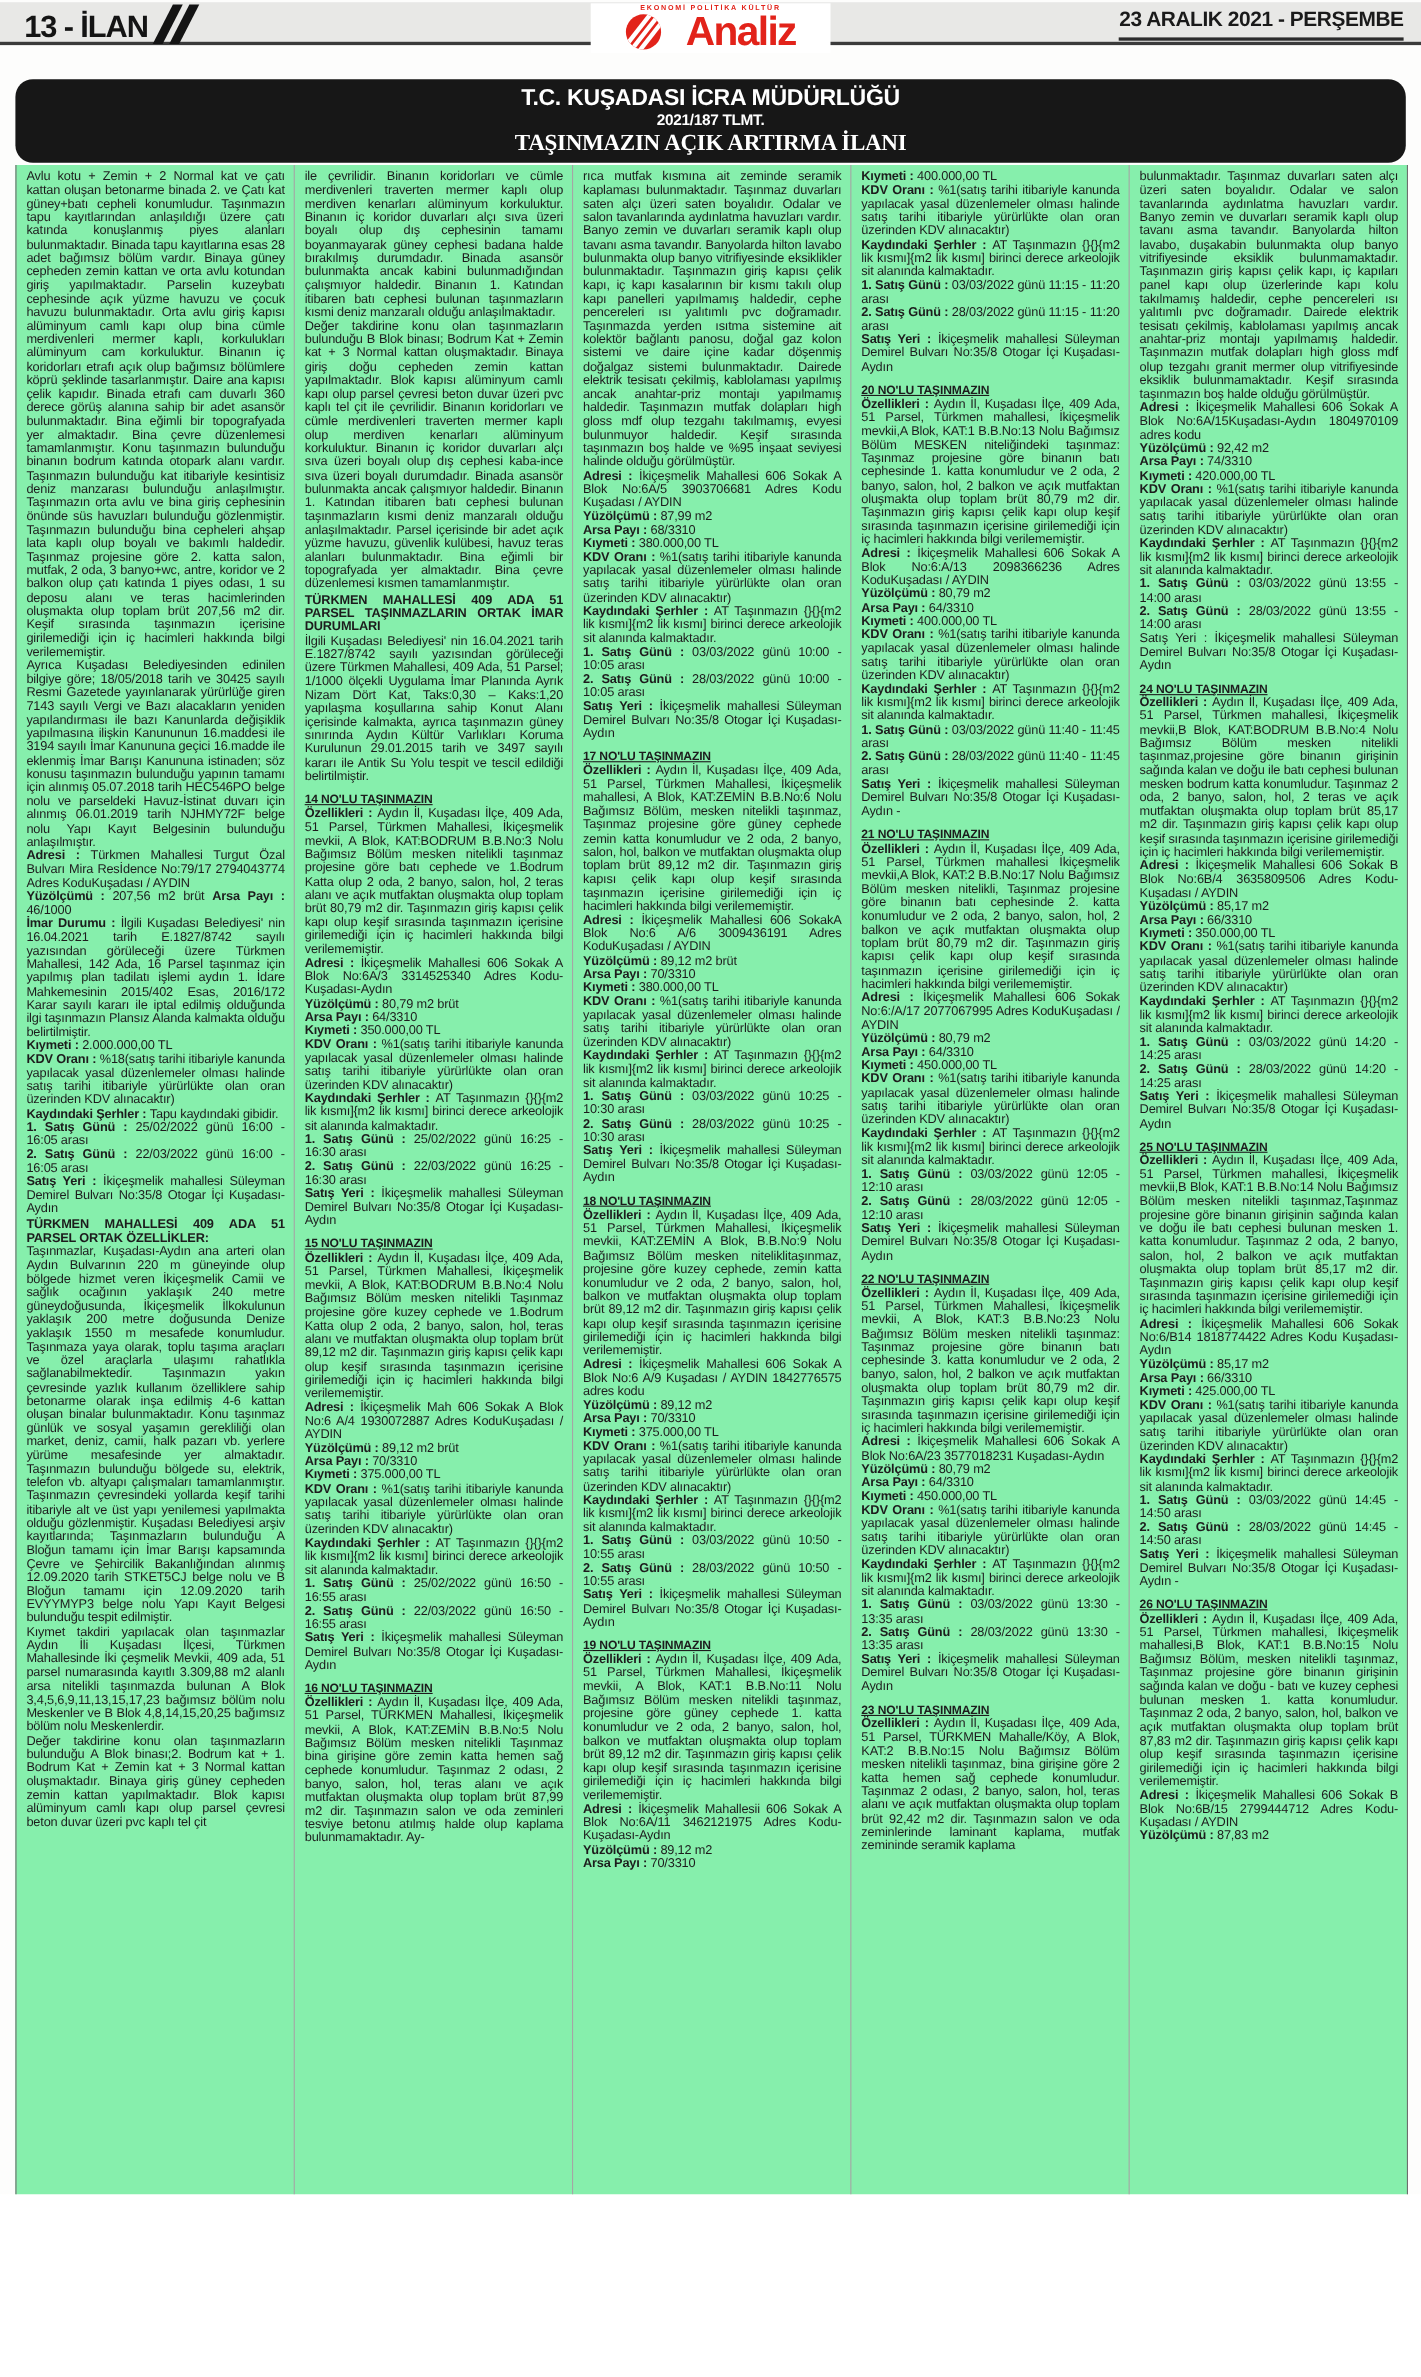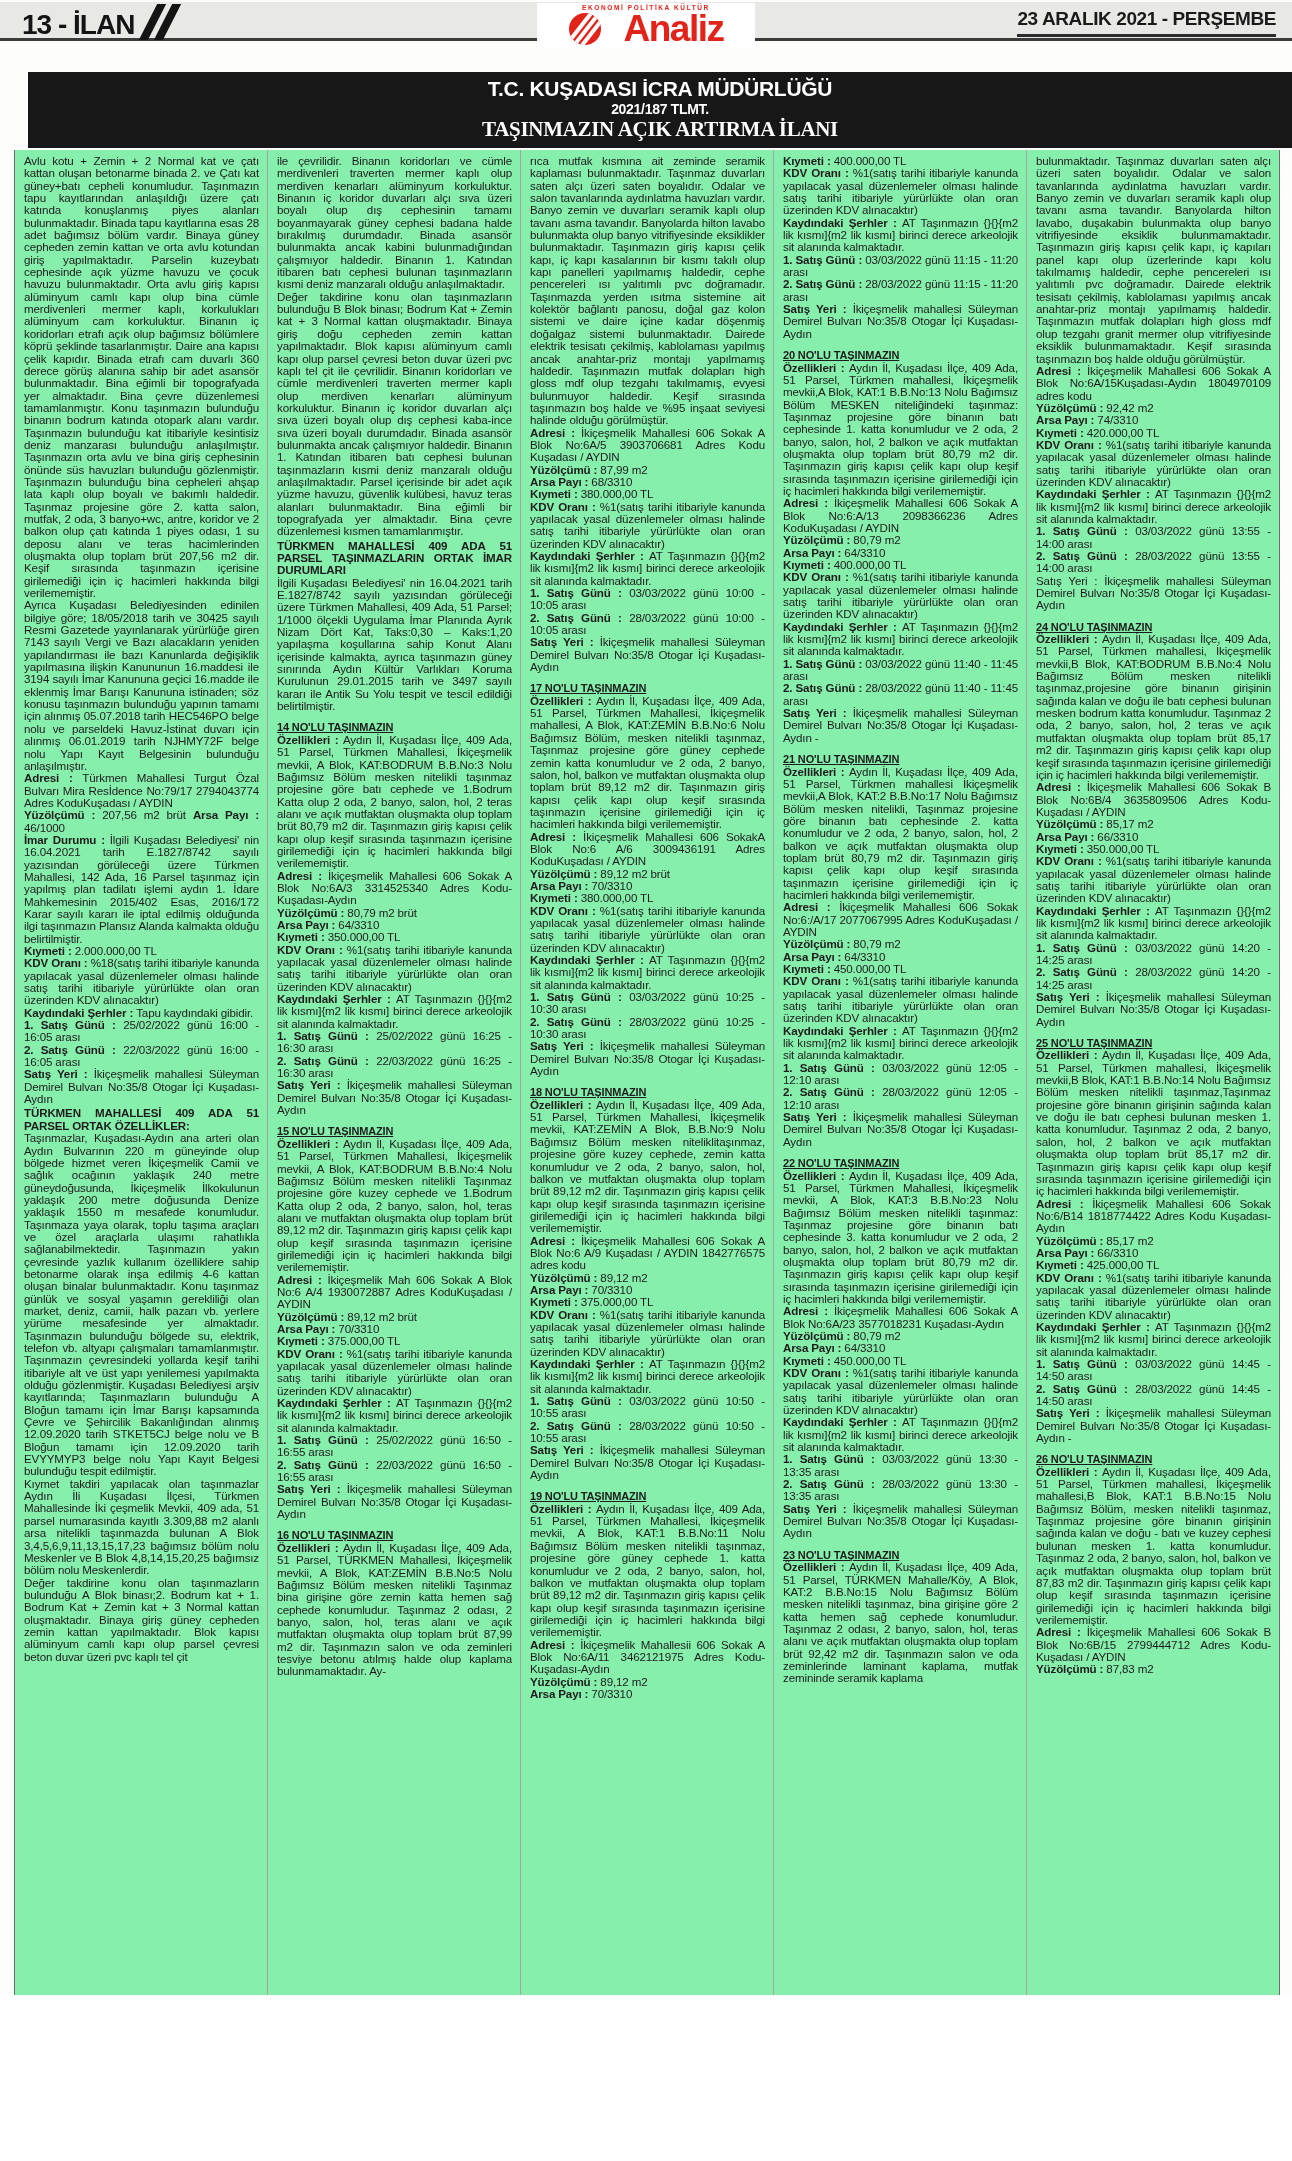--- a/index.html
+++ b/index.html
@@ -11,21 +11,21 @@
   .slashes i{display:inline-block;width:9px;height:36px;background:#141414;transform:skewX(-27deg);margin-left:6px;}
   .edition-date{position:absolute;right:16px;top:6px;font-size:19px;font-weight:bold;color:#1a1a1a;border-bottom:3px solid #2c2c2c;padding-bottom:4px;letter-spacing:-0.4px;}
   .logo-box{position:absolute;left:50%;transform:translateX(-50%);top:3px;width:218px;height:44px;background:#fff;text-align:center;z-index:3;padding-top:1px;}
   .logo-tagline{display:block;color:#e2231a;font-size:6.5px;font-weight:bold;letter-spacing:1.6px;line-height:7px;}
   .logo-row{display:flex;align-items:center;justify-content:center;height:36px;gap:20px;}
   .logo-globe{position:relative;width:32px;height:32px;border-radius:50%;background:#e2231a;overflow:hidden;margin-right:3px;flex:none;}
   .logo-globe i{position:absolute;width:4px;height:44px;background:#fff;top:-5px;transform:rotate(38deg);}
   .logo-globe i.g1{left:7px}.logo-globe i.g2{left:15px}.logo-globe i.g3{left:23px}
   .logo-name{color:#e2231a;font-size:37px;font-weight:bold;letter-spacing:-1.5px;line-height:34px;}
   
-  .title-block{position:absolute;top:72px;left:28px;width:1264px;height:76px;background:#171717;color:#fff;text-align:center;z-index:2;}
+  .title-block{position:absolute;top:72px;left:14px;width:1264px;height:76px;background:#171717;color:#fff;text-align:center;z-index:2;border-radius:16px;}
   .title-block .t1{font-size:21px;font-weight:bold;padding-top:5px;letter-spacing:-0.3px;}
   .title-block .t2{font-size:14px;font-weight:bold;letter-spacing:-0.3px;}
   .title-block .t3{font-size:21px;font-weight:bold;letter-spacing:-0.3px;font-family:Liberation Serif, serif;}
   
   .content{position:absolute;top:150px;left:14px;width:1264px;height:1974px;display:flex;border-left:1px solid #6e6e6e;border-right:1px solid #6e6e6e;background:#86efac;}
   .col{flex:1 1 0;padding:5px 8px 0 9px;border-right:1px solid #a5a5a5;font-size:11.6px;line-height:12.35px;text-align:justify;color:#1c1c1c;overflow:hidden;letter-spacing:-0.15px;}
   .col:last-child{border-right:none;}
   .col p.blk{margin:0;}
   .col p.h{font-weight:bold;margin-top:2px;}
   .col p.hu{font-weight:bold;text-decoration:underline;margin-top:9px;font-size:11px;}

